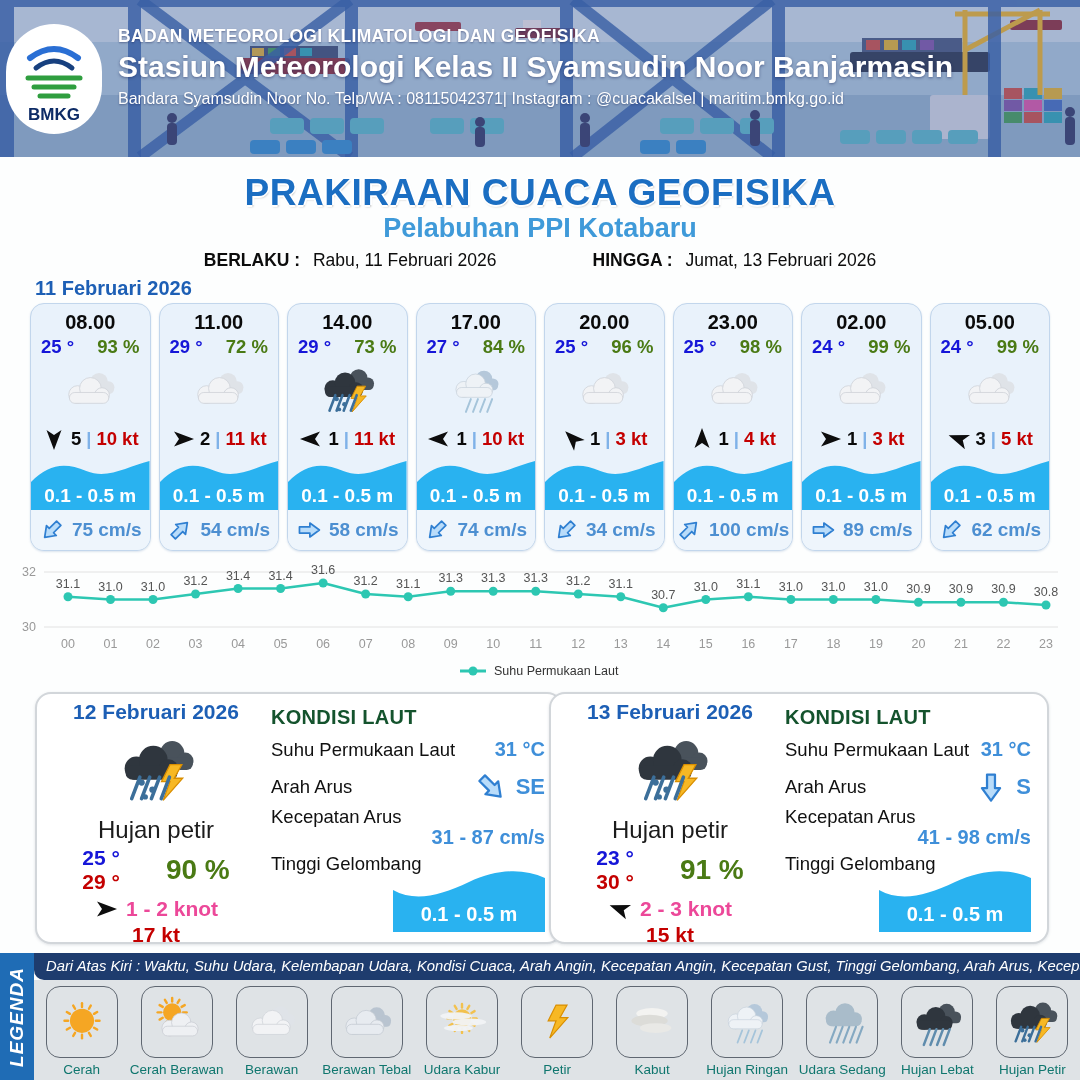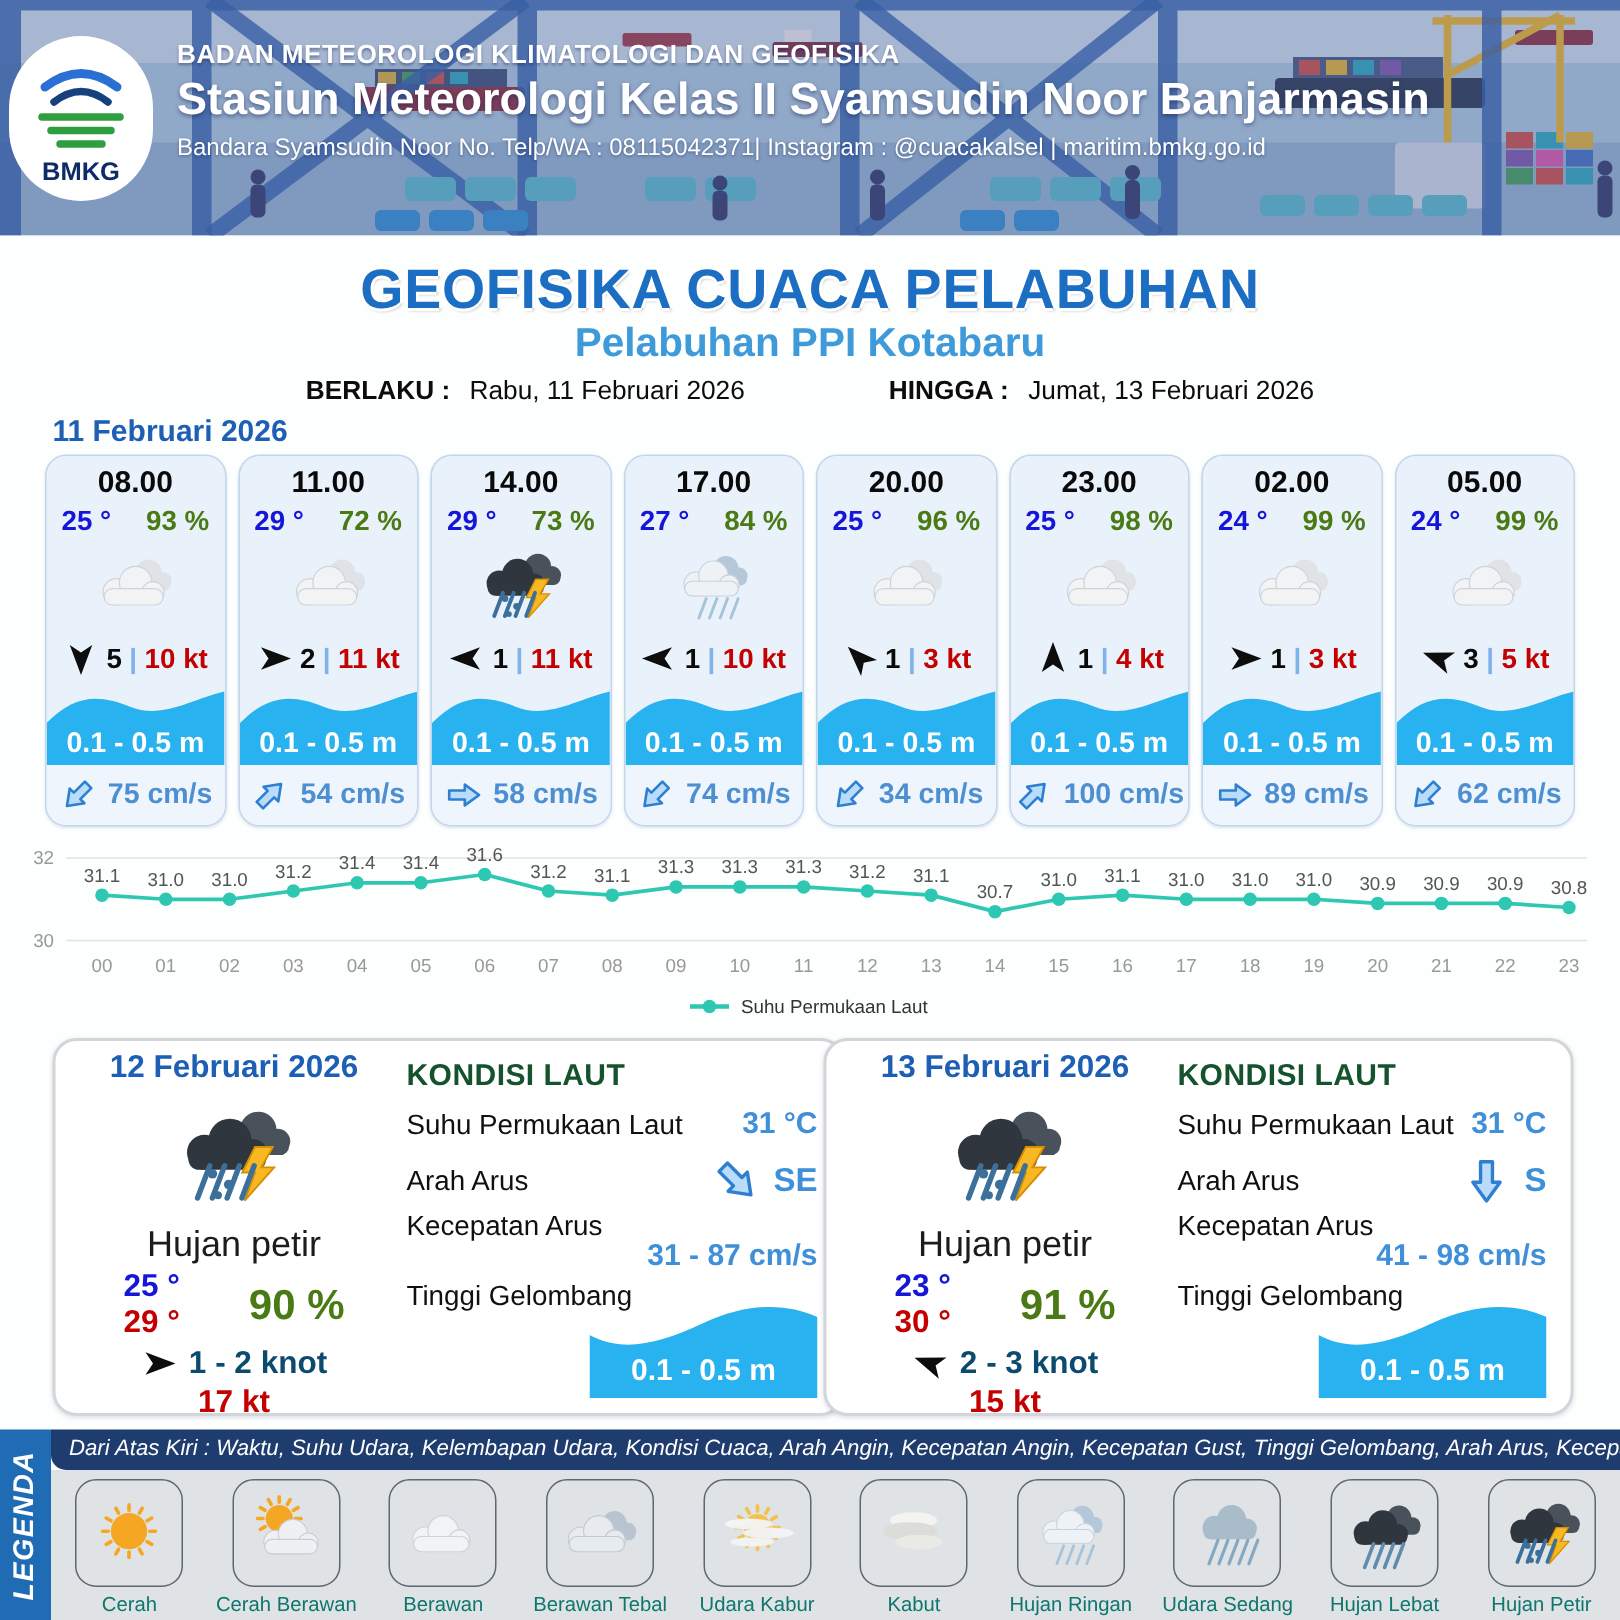--- a/index.html
+++ b/index.html
@@ -57,21 +57,21 @@
          border:2px solid #d2d6da;border-radius:16px;box-shadow:0 1px 3px rgba(100,110,130,.2);}
   #daily-0{left:35px;padding-left:28px;} #daily-1{left:549px;}
   .d-left{position:absolute;left:10px;top:6px;width:218px;text-align:center;}
   .d-date{font-size:21px;font-weight:800;color:#1d5fb5;}
   .d-ic{height:88px;display:flex;align-items:center;justify-content:center;margin-top:2px;}
   .d-cond{font-size:24px;color:#1c1c1c;margin-top:2px;}
   .d-th{display:flex;align-items:center;justify-content:center;gap:18px;margin-top:2px;}
   .d-temps{display:flex;flex-direction:column;font-size:21px;font-weight:800;line-height:1.15;}
   .d-tmin{color:#1616d8;} .d-tmax{color:#c40000;}
   .d-hum{font-size:28px;font-weight:800;color:#4a7a14;margin-left:28px;}
-  .d-wind{display:flex;align-items:center;justify-content:center;gap:8px;font-size:21px;font-weight:800;color:#0c4a6e;margin-top:3px;}
+  .d-wind{display:flex;align-items:center;justify-content:center;gap:8px;font-size:21px;font-weight:800;color:#ec4899;margin-top:3px;}
   .d-gust{font-size:21px;font-weight:800;color:#c40000;margin-top:2px;}
   .d-right{position:absolute;left:234px;top:12px;right:16px;bottom:10px;}
   .k-title{font-size:20px;font-weight:800;color:#14532d;letter-spacing:.3px;}
   .k-row{display:flex;justify-content:space-between;align-items:center;margin-top:9px;font-size:18.5px;color:#101010;}
   .k-val{color:#3f8fd9;font-weight:800;font-size:20px;}
   .k-dirval{display:flex;align-items:center;gap:8px;color:#3f8fd9;font-weight:800;font-size:22px;}
   .k-speed{text-align:right;color:#3f8fd9;font-weight:800;font-size:20px;margin-top:-2px;}
   .k-wave{position:absolute;right:0;bottom:0;width:152px;height:66px;}
   .k-wave svg{position:absolute;left:0;top:0;width:100%;height:100%;}
   .k-wave .wv{position:absolute;left:0;bottom:6px;width:100%;text-align:center;color:#fff;
@@ -205,21 +205,21 @@
       </svg>
     </div>
 
     <div id="header-text">
       <div class="hdr-agency">BADAN METEOROLOGI KLIMATOLOGI DAN GEOFISIKA</div>
       <div class="hdr-station">Stasiun Meteorologi Kelas II Syamsudin Noor Banjarmasin</div>
       <div class="hdr-contact">Bandara Syamsudin Noor No. Telp/WA : 08115042371| Instagram : @cuacakalsel | maritim.bmkg.go.id</div>
     </div>
   </div>
 
-  <div id="title-main">GEOFISIKA CUACA PELABUHAN</div>
+  <div id="title-main">PRAKIRAAN CUACA GEOFISIKA</div>
   <div id="title-sub">Pelabuhan PPI Kotabaru</div>
   <div id="validity">
     <div>
       <b>BERLAKU :</b>
       <span class="v">Rabu, 11 Februari 2026</span>
     </div>
     <div>
       <b>HINGGA :</b>
       <span class="v">Jumat, 13 Februari 2026</span>
     </div>
@@ -937,20 +937,30 @@
               <ellipse cx="60" cy="48" rx="28" ry="6"></ellipse>
               <ellipse cx="42" cy="58" rx="24" ry="5"></ellipse>
             </g>
           </svg>
         </div>
     <div class="lg-label">Udara Kabur</div>
       </div>
       <div class="lg-item">
         <div class="lg-box">
           <svg width="58" height="58" viewBox="0 0 96 96">
+            <g transform="translate(36,20) scale(1.3)">
+              <polygon points="8,0 22,0 13,16 23,16 0,42 8,20 -2,20" fill="#f7b824" stroke="#d98e00" stroke-width="1.5"></polygon>
+            </g>
+          </svg>
+        </div>
+    <div class="lg-label">Petir</div>
+      </div>
+      <div class="lg-item">
+        <div class="lg-box">
+          <svg width="58" height="58" viewBox="0 0 96 96">
             <g>
               <ellipse cx="48" cy="34" rx="26" ry="9" fill="#f3f3f1"></ellipse>
               <ellipse cx="44" cy="46" rx="30" ry="10" fill="#dcdcd8"></ellipse>
               <ellipse cx="54" cy="58" rx="26" ry="8" fill="#e9e9e6"></ellipse>
             </g>
           </svg>
         </div>
     <div class="lg-label">Kabut</div>
       </div>
       <div class="lg-item">

